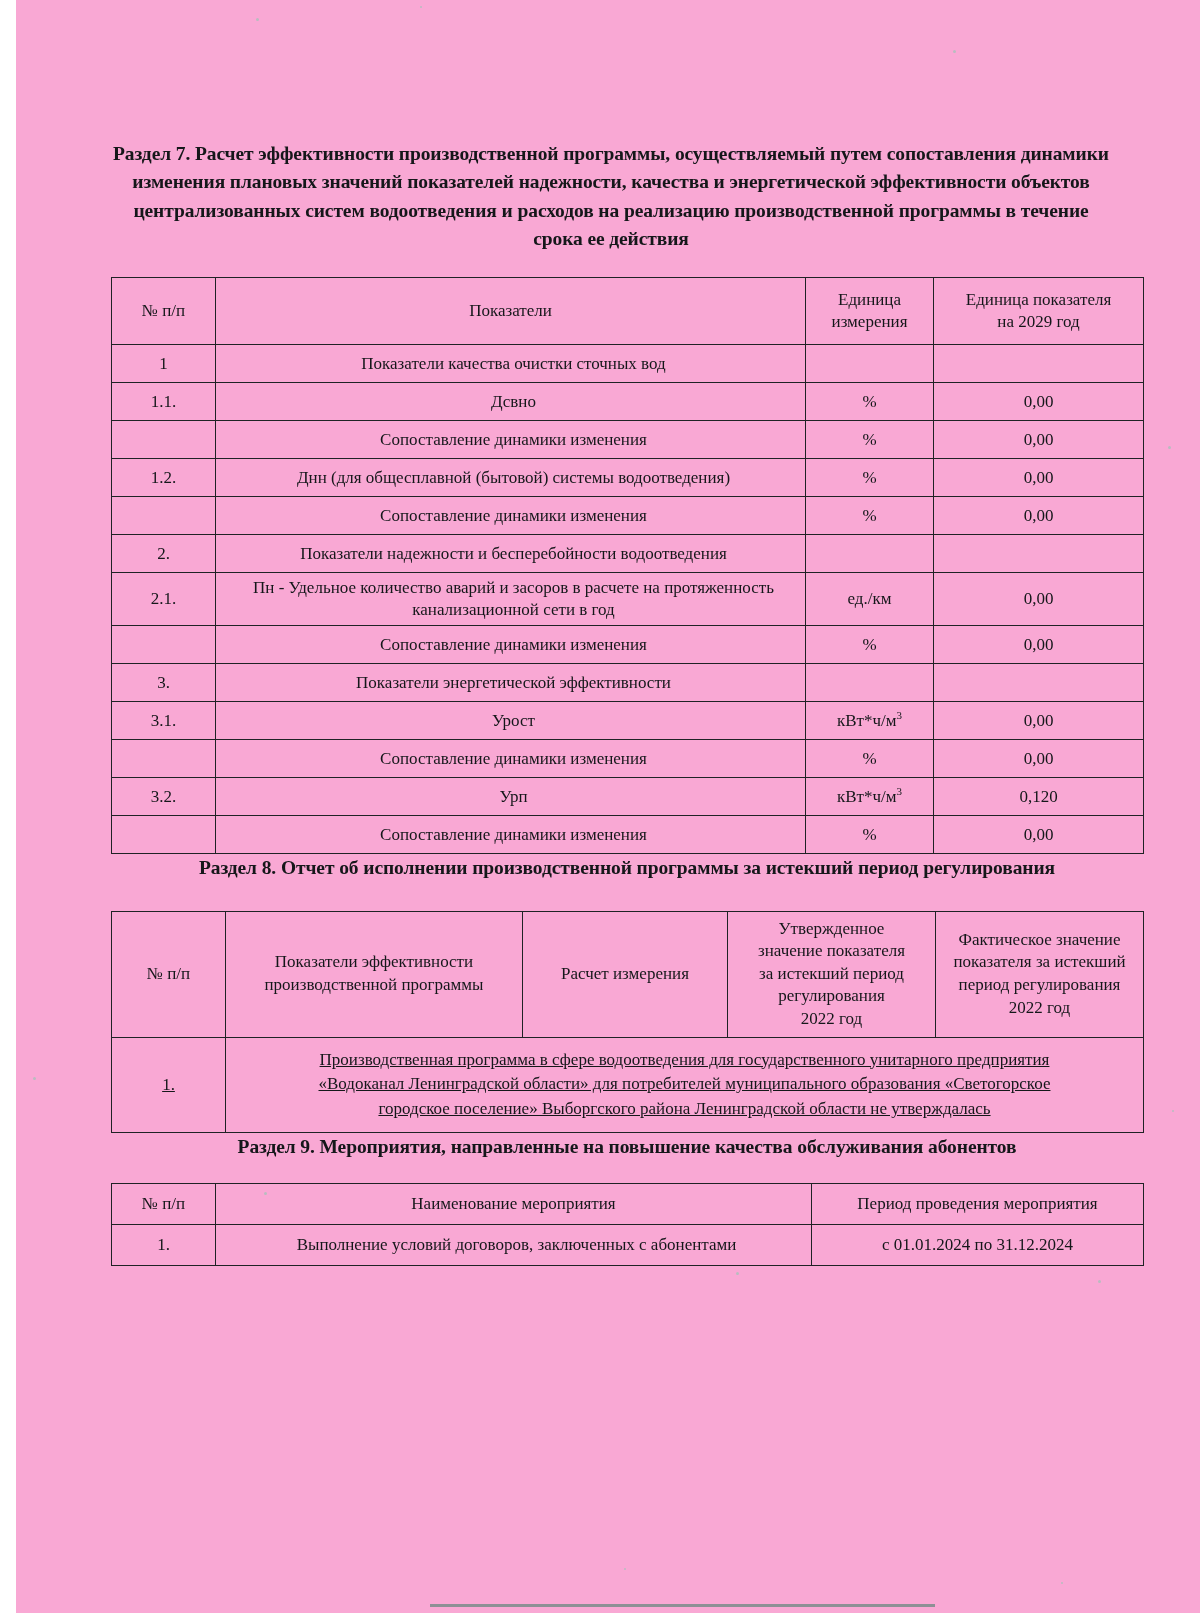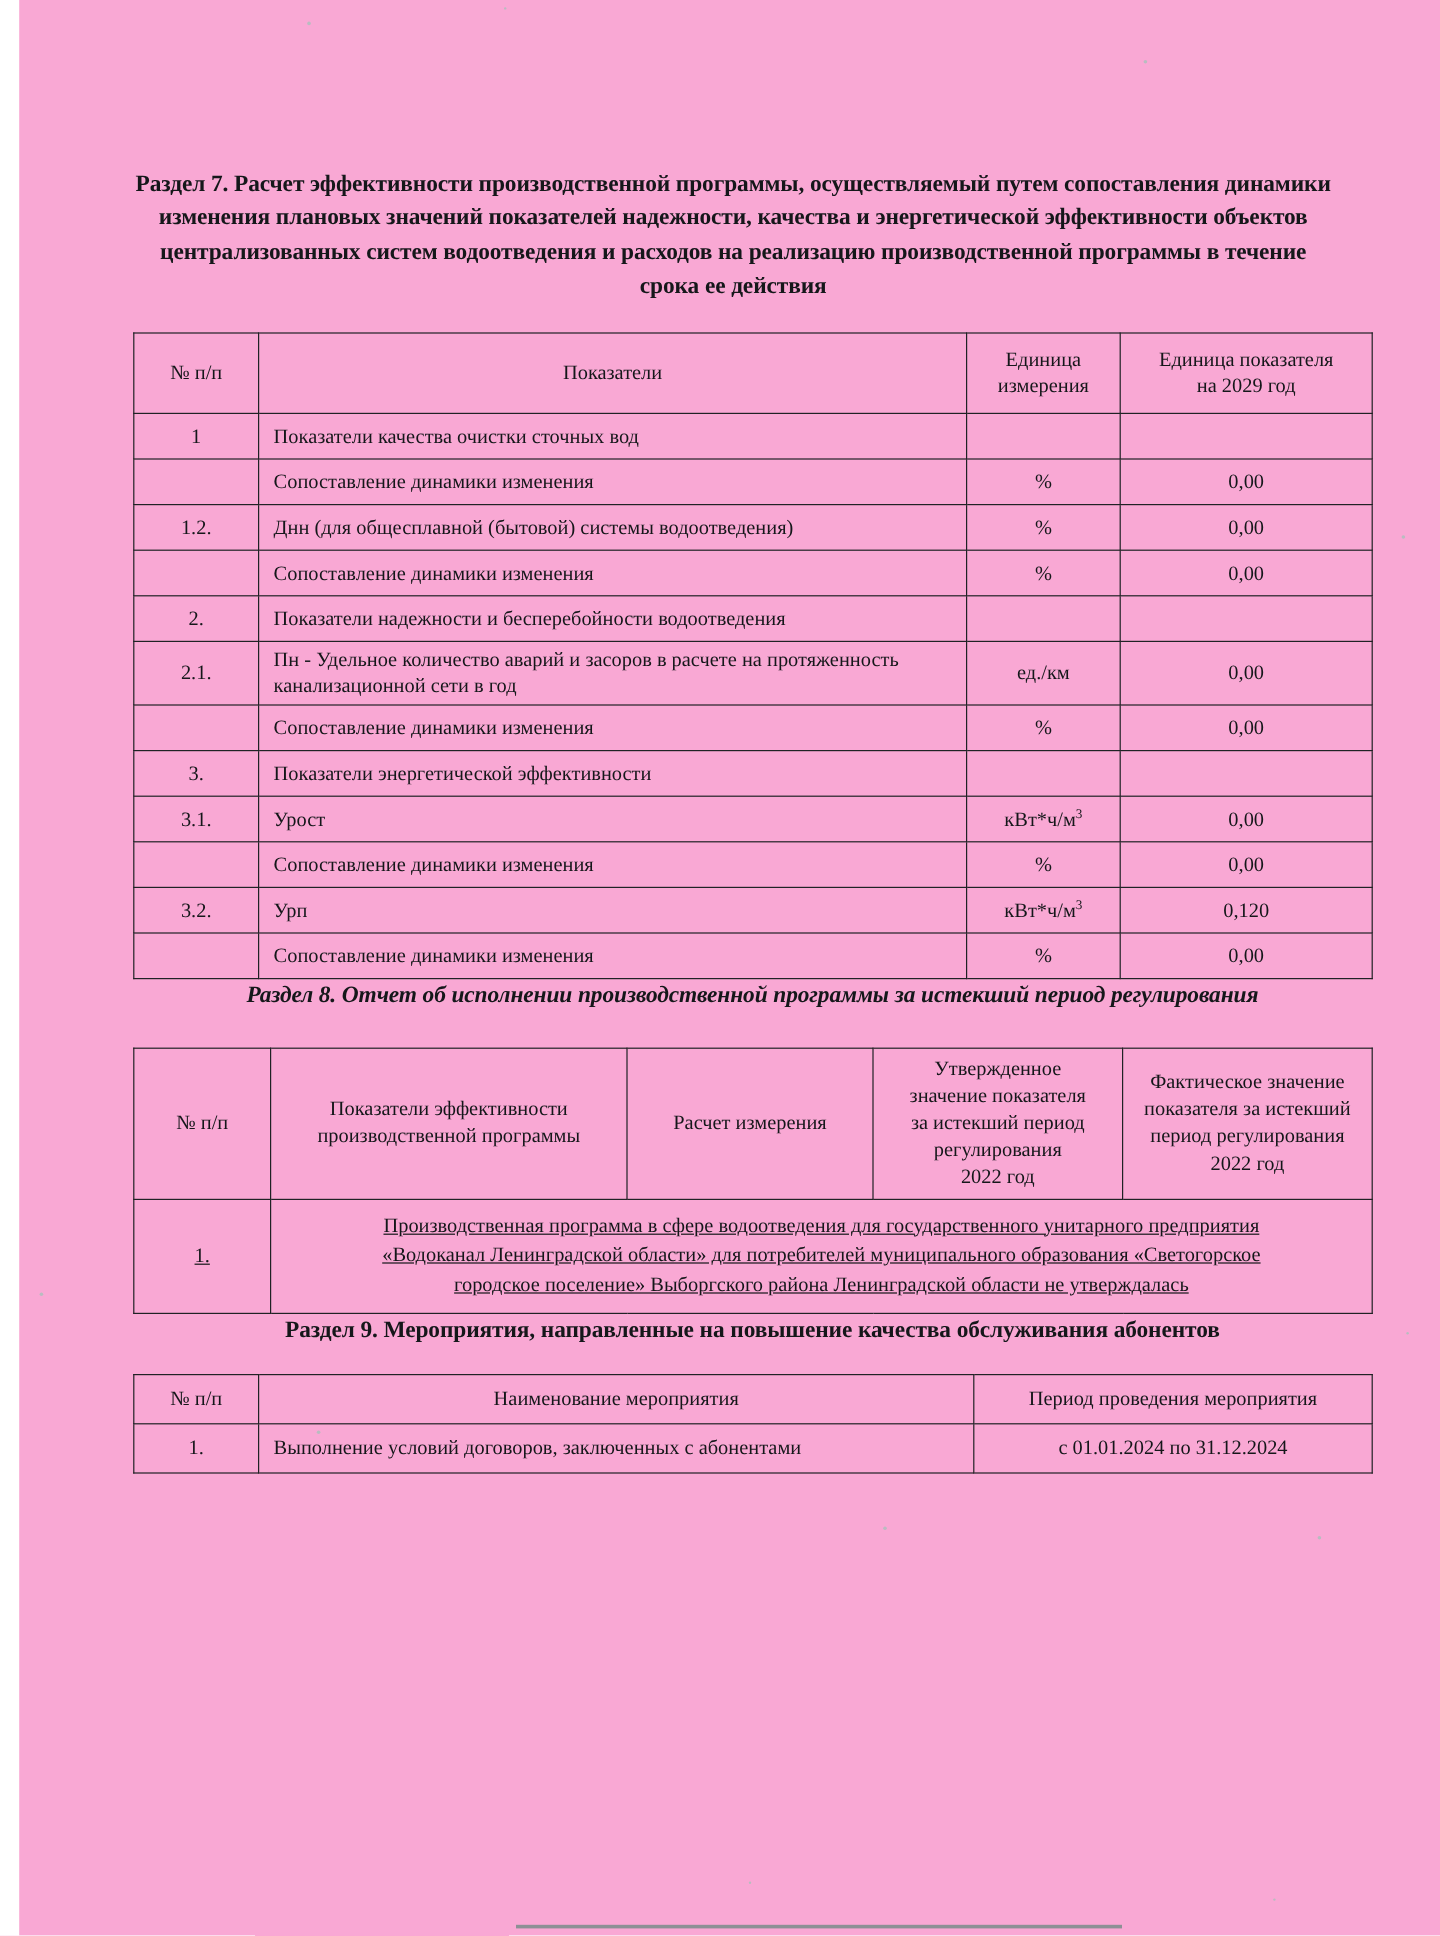--- a/index.html
+++ b/index.html
@@ -56,38 +56,38 @@
   }
   table td, table th {
     border: 1.2px solid #202225;
     padding: 4px 6px;
     font-size: 17px;
     font-weight: normal;
     vertical-align: middle;
     line-height: 1.3;
   }
   .t-center { text-align: center; }
-  .t-left { text-align: left; padding-left: 12px; }
+  .t-left { text-align: center; padding-left: 12px; }
 
   
   #table-sec7 { margin-top: 24px; }
   #table-sec7 th {
     text-align: center;
     height: 58px;
     line-height: 1.28;
   }
   #table-sec7 td { height: 29px; }
   #table-sec7 td.idx { text-align: center; }
   #table-sec7 td.unit { text-align: center; }
   #table-sec7 td.val  { text-align: center; }
   .tall td { height: 52px; }
   sup { font-size: 11px; vertical-align: super; line-height: 0; }
 
   
-  .sec8-title { margin-top: 30px; font-style: italic; }
+  .sec8-title { margin-top: 30px; }
   #table-sec8 { margin-top: 28px; }
   #table-sec8 th {
     text-align: center;
     height: 112px;
     line-height: 1.33;
     font-size: 17px;
     padding: 6px 8px;
   }
   #table-sec8 td { height: 82px; text-decoration: underline; }
   #table-sec8 td.note {
@@ -154,20 +154,26 @@
         </tr>
       </thead>
       <tbody id="sec7-body">
           <tr>
             <td class="idx">1</td>
             <td class="t-left">Показатели качества очистки сточных вод</td>
             <td class="unit"></td>
             <td class="val"></td>
           </tr>
           <tr>
+            <td class="idx">1.1.</td>
+            <td class="t-left">Дсвно</td>
+            <td class="unit">%</td>
+            <td class="val">0,00</td>
+          </tr>
+          <tr>
             <td class="idx"></td>
             <td class="t-left">Сопоставление динамики изменения</td>
             <td class="unit">%</td>
             <td class="val">0,00</td>
           </tr>
           <tr>
             <td class="idx">1.2.</td>
             <td class="t-left">Днн (для общесплавной (бытовой) системы водоотведения)</td>
             <td class="unit">%</td>
             <td class="val">0,00</td>

